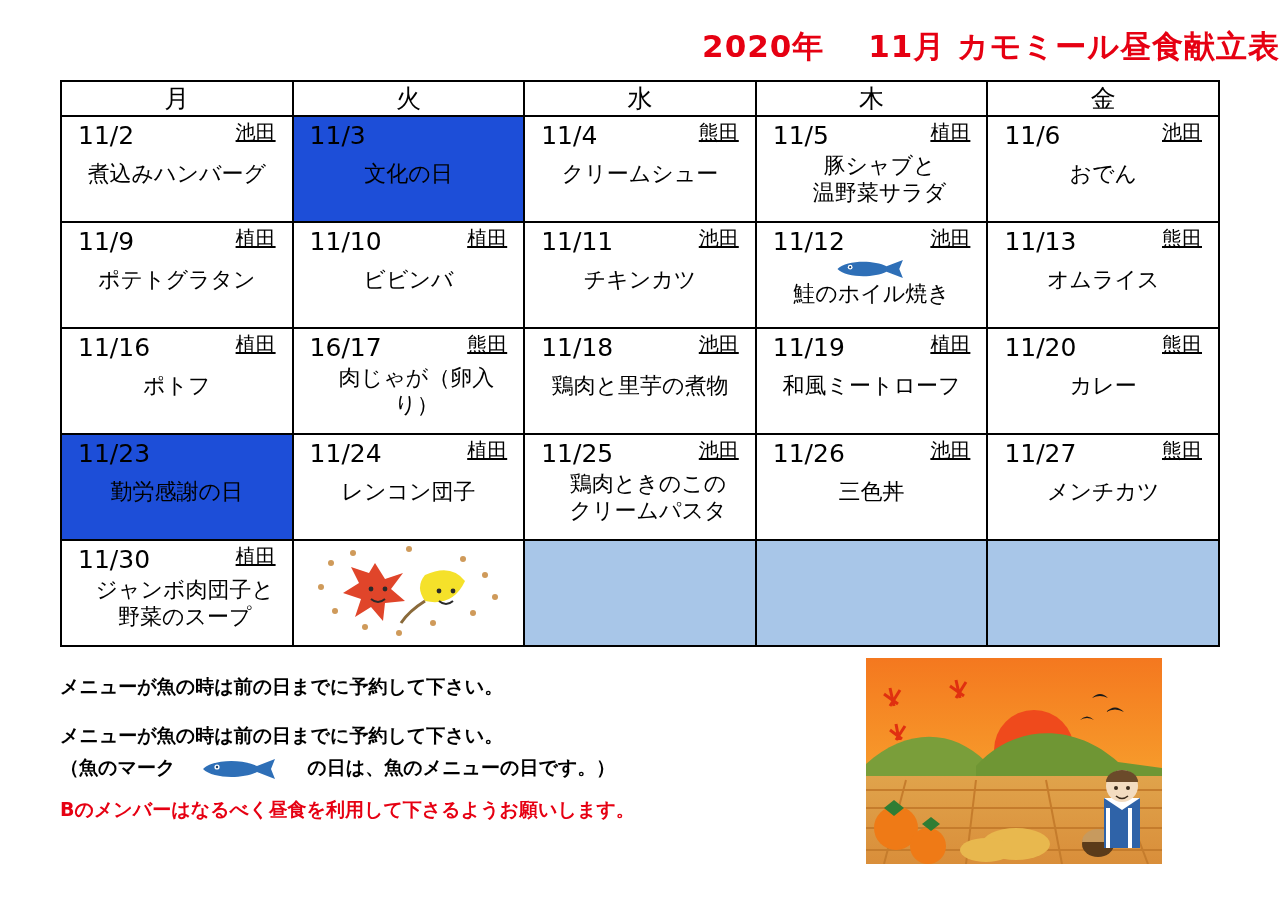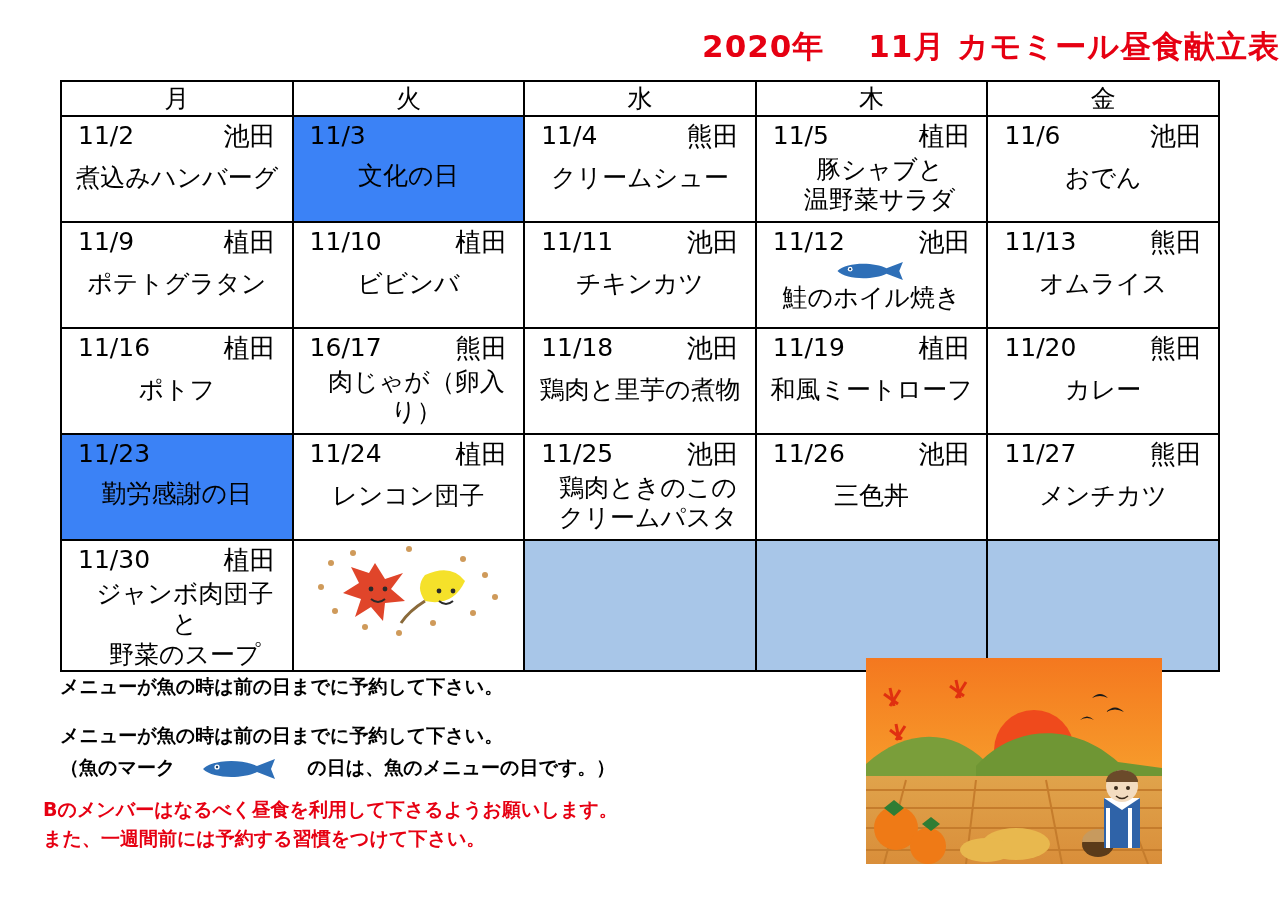--- a/index.html
+++ b/index.html
@@ -60,30 +60,30 @@
   .cellhead {
     display: flex;
     justify-content: space-between;
     align-items: flex-start;
     padding: 3px 16px 0 16px;
     font-size: 25px;
     font-family: "DejaVu Sans", sans-serif;
     line-height: 1.25;
   }
   .cellhead .date { }
-  .cellhead .who { font-size: 26px; }
+  .cellhead .who { font-size: 20px; text-decoration: underline; }
   .cellbody {
     text-align: center;
-    font-size: 25px;
+    font-size: 22px;
     font-family: "DejaVu Sans", sans-serif;
     line-height: 1.22;
     padding: 10px 6px 0 6px;
   }
   .cellbody.two { padding-top: 2px; margin-left: 16px; }
-  td.holiday { background: #3b82f6; }
+  td.holiday { background: #1d4ed8; }
   td.blank { background: #a8c6e8; }
   .fishwrap {
     text-align: center;
     height: 22px;
     margin-top: 2px;
   }
   .fish-svg { vertical-align: middle; }
   .leafcell {
     height: 104px;
     text-align: center;
@@ -102,21 +102,21 @@
   }
   .notes .line { margin-bottom: 4px; }
   .notes .gap { height: 16px; }
   .fishline {
     display: flex;
     align-items: center;
     gap: 11px;
   }
   .notes-red {
     position: absolute;
-    left: 43px;
+    left: 60px;
     top: 795px;
     width: 800px;
     font-family: "DejaVu Sans", sans-serif;
     font-weight: bold;
     font-size: 19px;
     color: #e60012;
     line-height: 1.55;
   }
   .illus {
     position: absolute;
@@ -352,21 +352,20 @@
           <circle cx="18" cy="9" r="2.6" fill="#ffffff"></circle>
           <circle cx="18" cy="9" r="1.2" fill="#1a3f6b"></circle>
         </svg>
       </span>
       <span>の日は、魚のメニューの日です。）</span>
     </div>
   </div>
 
   <div class="notes-red">
     <div>Bのメンバーはなるべく昼食を利用して下さるようお願いします。</div>
-    <div>また、一週間前には予約する習慣をつけて下さい。</div>
   </div>
 
   <div class="illus">
     <svg width="296" height="206" viewBox="0 0 296 206">
       <defs>
         <linearGradient id="sky" x1="0" y1="0" x2="0" y2="1">
           <stop offset="0%" stop-color="#f4781f"></stop>
           <stop offset="55%" stop-color="#f79b2b"></stop>
           <stop offset="100%" stop-color="#f6b24a"></stop>
         </linearGradient>

